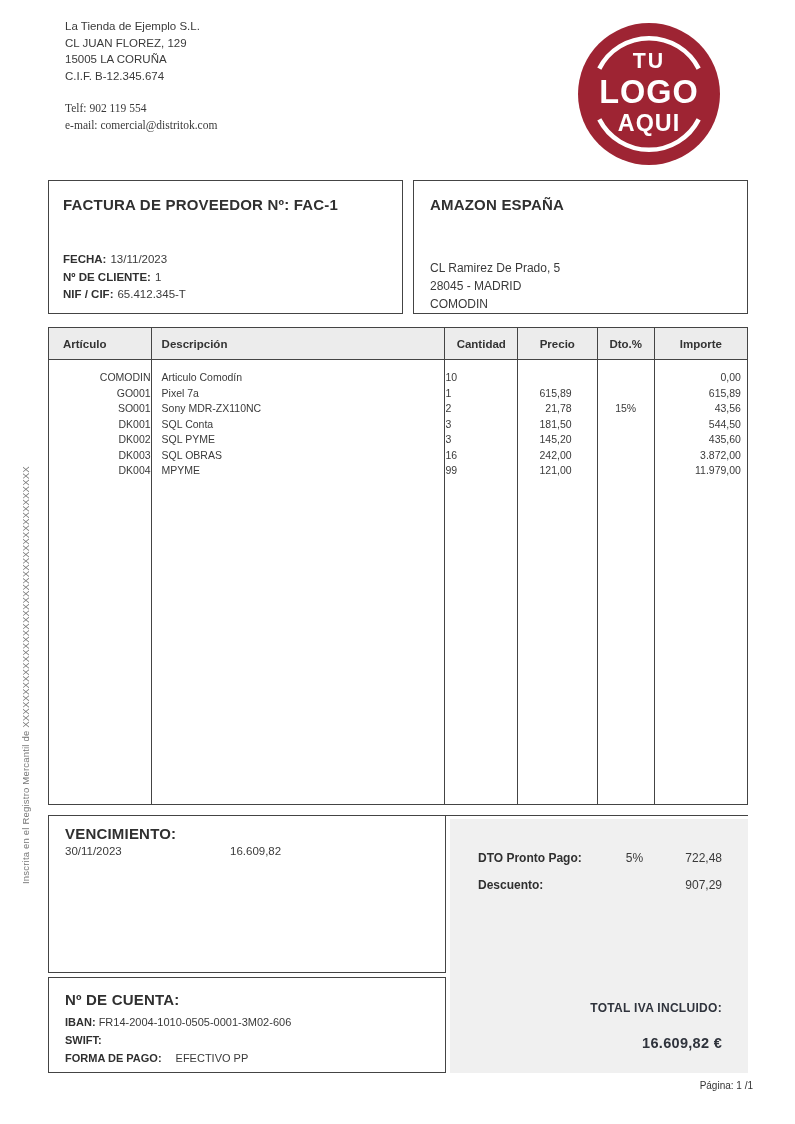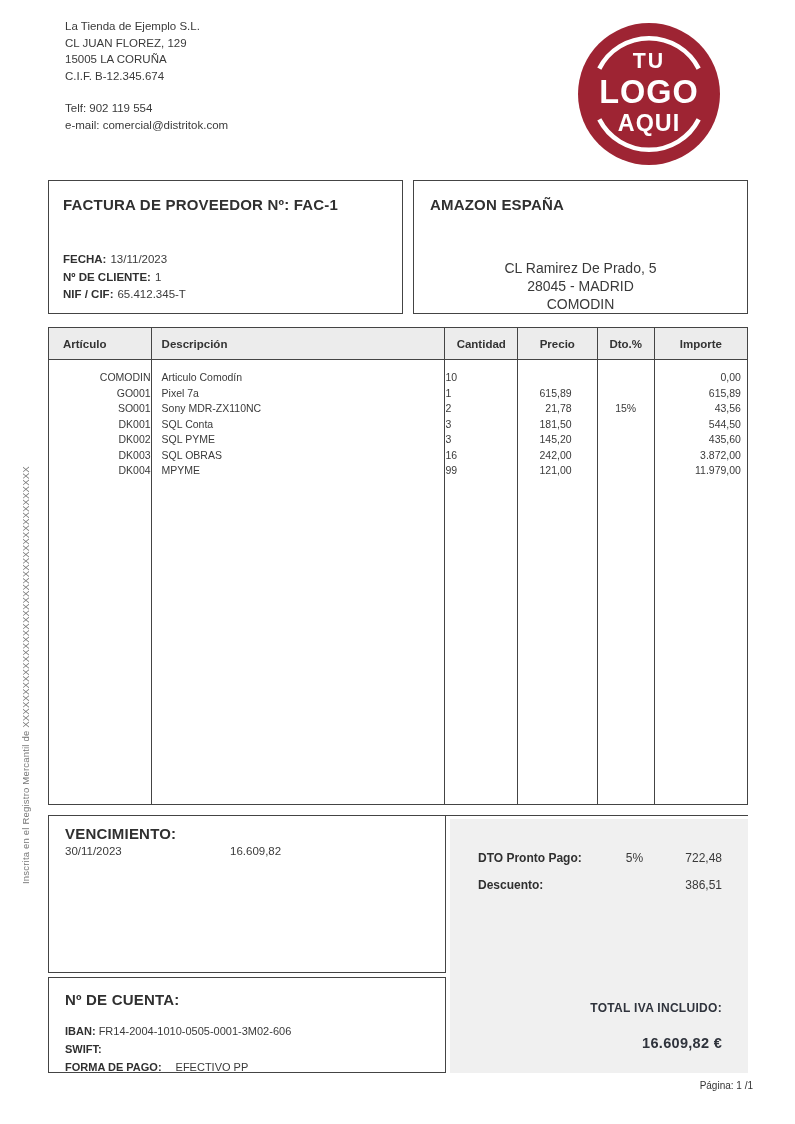--- a/index.html
+++ b/index.html
@@ -10,38 +10,38 @@
     --text:#3a3a3a;
     --bold:#303030;
   }
   *{box-sizing:border-box;margin:0;padding:0;}
   html,body{background:#fff;}
   body{font-family:"Liberation Sans","DejaVu Sans",sans-serif;color:var(--text);}
   .page{position:relative;width:795px;height:1124px;background:#fff;overflow:hidden;}
 
   
   .company{position:absolute;left:65px;top:18px;font-size:11.5px;line-height:16.5px;}
-  .company .contact{margin-top:16px;}
+  .company .contact{margin-top:16px;font-family:Liberation Serif, serif;}
 
   
   .logo{position:absolute;left:578px;top:23px;width:142px;height:142px;}
 
   
   .side-note{position:absolute;left:20px;top:418px;height:466px;
     writing-mode:vertical-rl;transform:rotate(180deg);
     font-size:9.5px;color:#777;letter-spacing:.2px;white-space:nowrap;}
 
   
   .box{position:absolute;border:1px solid var(--border);background:#fff;}
   .inv-box{left:48px;top:180px;width:355px;height:134px;padding:15px 14px;}
   .cust-box{left:413px;top:180px;width:335px;height:134px;padding:15px 16px;}
   .box-title{font-size:15px;font-weight:bold;color:var(--bold);letter-spacing:.2px;}
   .inv-fields{margin-top:38px;font-size:11.5px;line-height:17.5px;}
   .inv-fields b{color:var(--bold);}
-  .cust-addr{margin-top:46px;font-size:14px;line-height:18px;text-align:center;}
+  .cust-addr{margin-top:46px;font-size:12px;line-height:18px;}
   .lblval .val{margin-left:4px;}
 
   
   .items{position:absolute;left:48px;top:327px;width:700px;height:478px;
     border:1px solid var(--border);display:grid;
     grid-template-columns:14.7% 42.1% 10.4% 11.4% 8.2% 13.2%;
     grid-template-rows:32px 1fr;}
   .th{background:var(--thead-bg);border-bottom:1px solid var(--border);
     font-size:11.5px;font-weight:bold;color:#333;display:flex;align-items:center;}
   .td-col{font-size:10.5px;line-height:15.5px;padding-top:10px;color:var(--text);}
@@ -55,21 +55,21 @@
   .a-right-qty{text-align:left;padding-right:12px;}
   .a-right-price{text-align:right;padding-right:25px;}
   .a-center{text-align:center;}
   .a-right-amt{text-align:right;padding-right:6px;}
 
   
   .due-box{left:48px;top:815px;width:398px;height:158px;padding:9px 16px;}
   .due-row{display:flex;font-size:11.5px;margin-top:3px;}
   .due-date{width:165px;}
   .acct-box{left:48px;top:977px;width:398px;height:96px;padding:13px 16px;}
-  .acct-lines{margin-top:14px;font-size:11px;line-height:18px;}
+  .acct-lines{margin-top:5px;font-size:11px;line-height:18px;}
   .acct-lines b{color:var(--bold);}
   .acct-pay .val{margin-left:14px;}
 
   .totals-col{position:absolute;left:446px;top:815px;width:302px;height:258px;
     border-top:1px solid var(--border);}
   .gray-panel{position:absolute;left:4px;top:3px;right:0;bottom:0;
     background:var(--panel-bg);display:flex;flex-direction:column;
     padding:32px 26px 22px 28px;}
   .disc-row{display:flex;align-items:baseline;font-size:12px;margin-bottom:13px;}
   .disc-row b{color:var(--bold);}
@@ -225,21 +225,21 @@
 
   <div class="totals-col">
     <div class="gray-panel">
       <div class="disc-row">
         <b>DTO Pronto Pago:</b>
         <span class="disc-pct">5%</span>
         <span class="disc-amt">722,48</span>
       </div>
       <div class="disc-row">
         <b>Descuento:</b>
-        <span class="disc-amt">386,51</span>
+        <span class="disc-amt">907,29</span>
       </div>
       <div class="spacer"></div>
       <div class="total-block">
         <div class="total-label">TOTAL IVA INCLUIDO:</div>
         <div class="total-amount">16.609,82 €</div>
       </div>
     </div>
   </div>
 
   <div class="page-num">Página:  1 /1</div>

